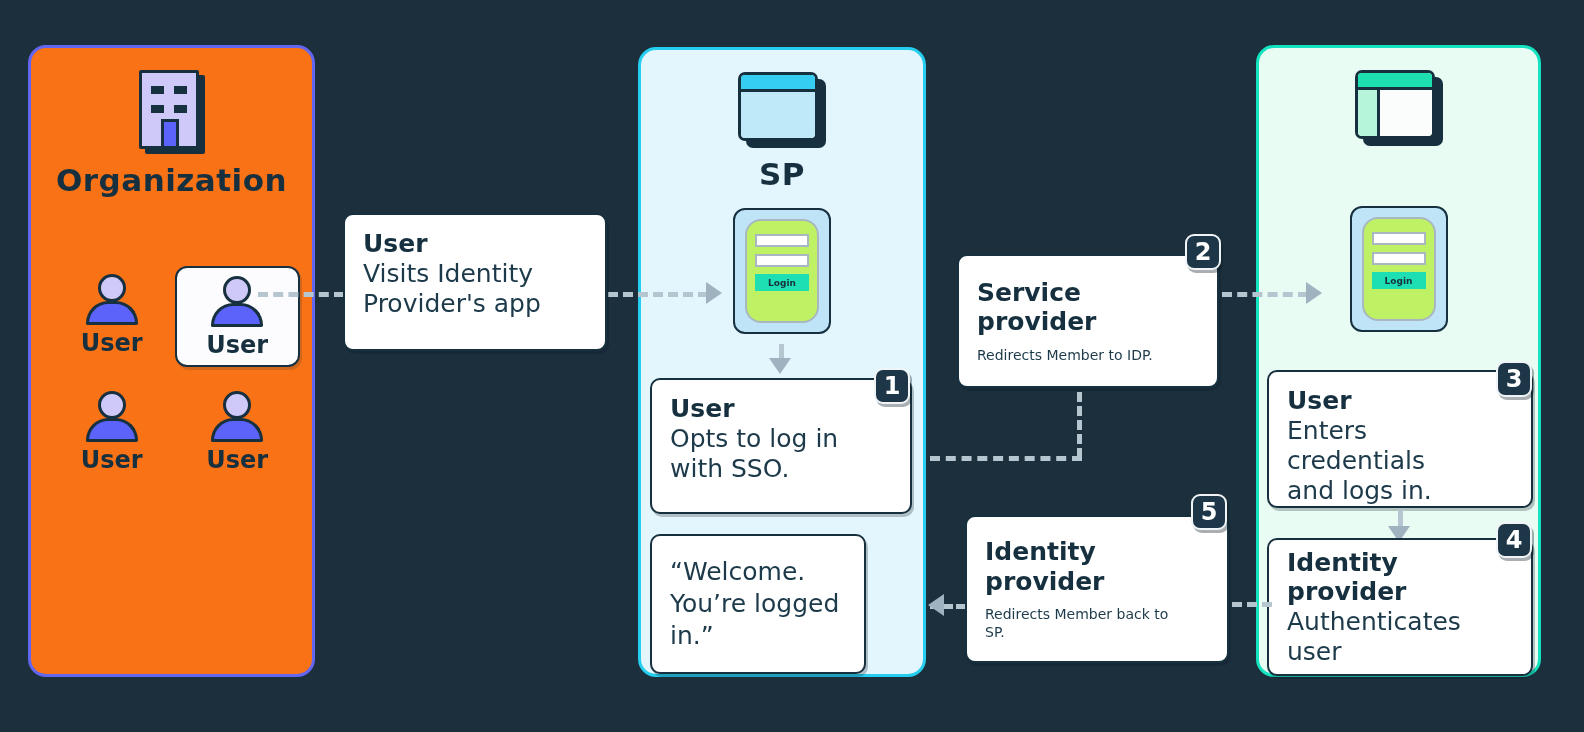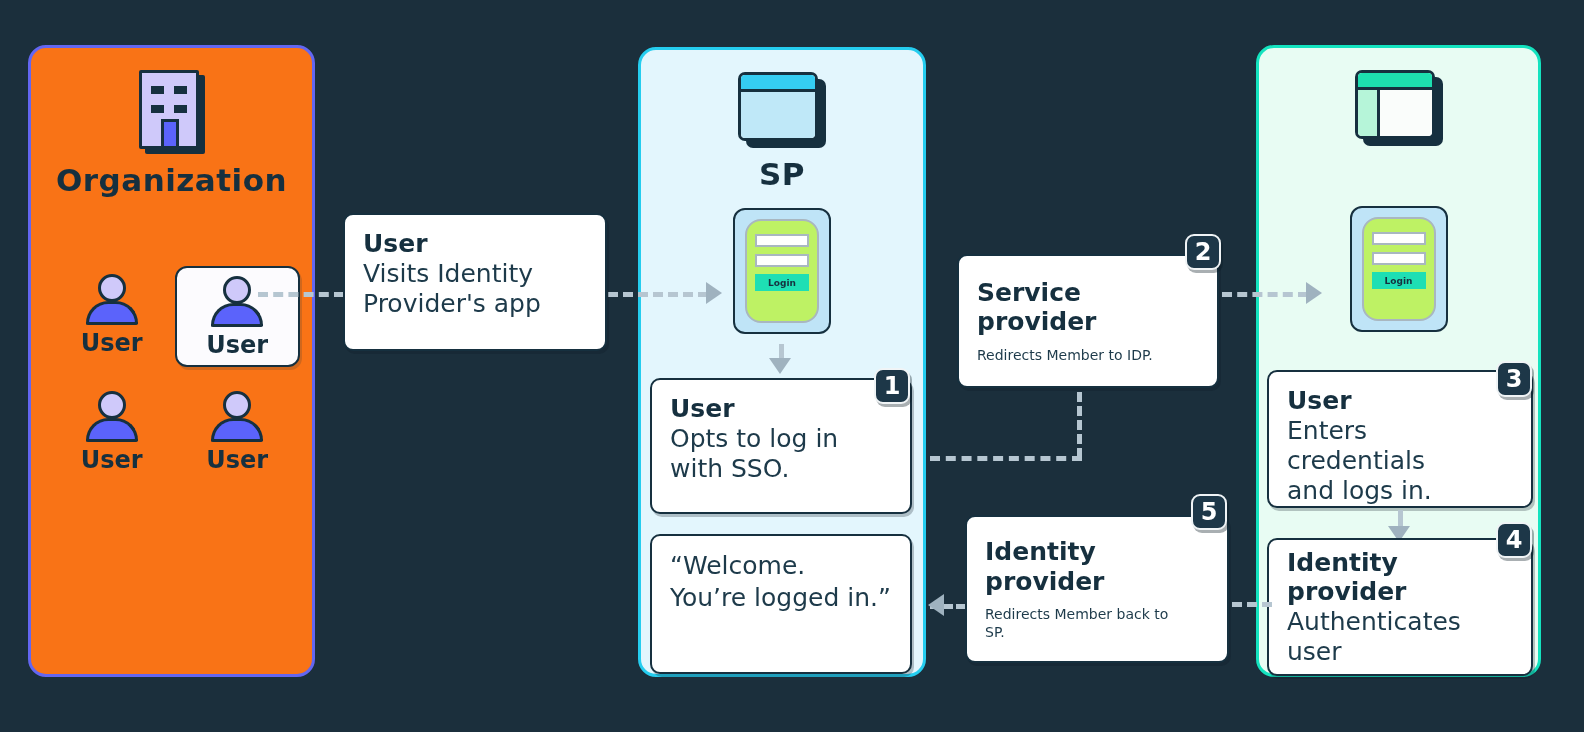--- a/index.html
+++ b/index.html
@@ -193,21 +193,21 @@
     <div class="dash-v" style="left:138px; top:294px; height:14px;"></div>
     <div class="arrow-d" style="left:128px; top:308px;"></div>
 
     <div class="card" style="left:9px; top:328px; width:262px; height:136px;">
       <div class="card-t">User</div>
       <div class="card-b" style="white-space:pre-line;">Opts to log in
 with SSO.</div>
     </div>
     <div class="badge" style="left:233px; top:318px;">1</div>
 
-    <div class="card" style="left:9px; top:484px; width:262px; height:140px; display:flex; ">
+    <div class="card" style="left:9px; top:484px; width:216px; height:140px; display:flex; align-items:center;">
       <div class="card-q" style="white-space:pre-line;">“Welcome.
 You’re logged in.”</div>
     </div>
   </div>
 
   <div class="panel panel-idp">
     <div class="hdr">
       <div class="brw brw-idp">
         <div class="brw-shadow"></div>
         <div class="brw-body">

